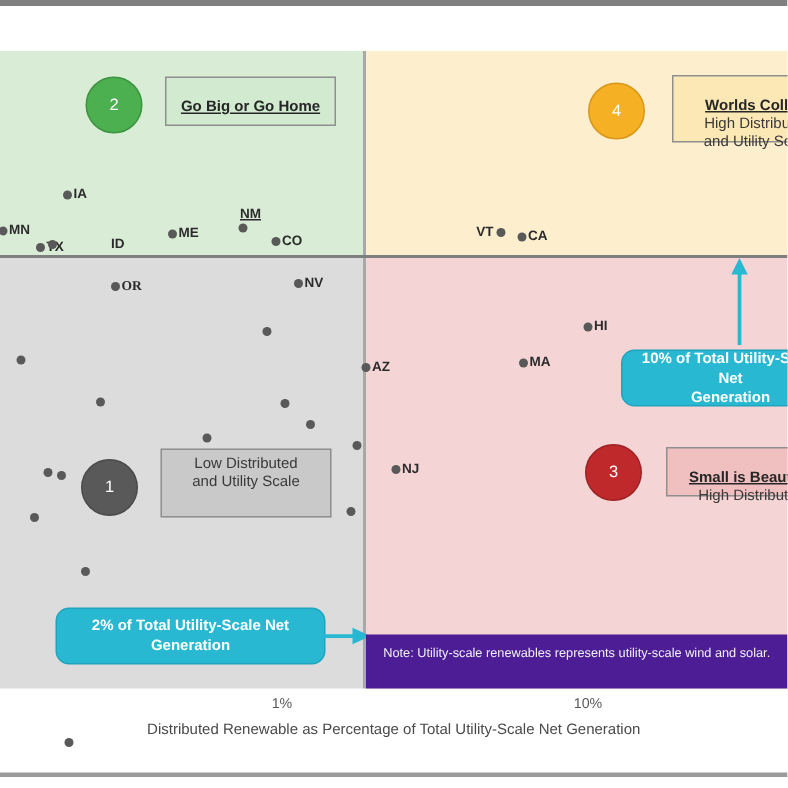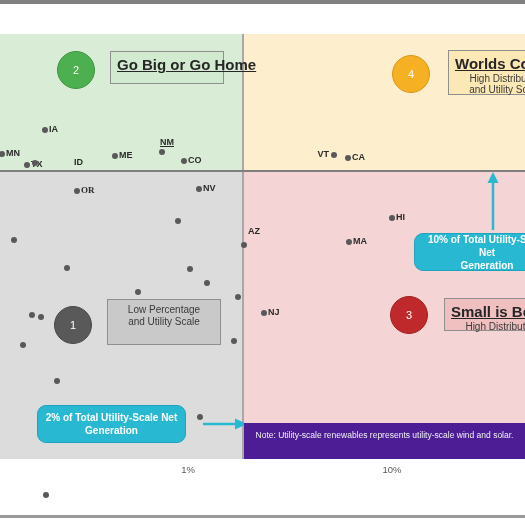--- a/index.html
+++ b/index.html
@@ -94,25 +94,26 @@
   .qbox {
     position: absolute;
     box-sizing: border-box;
     border: 1px solid #8f8f8f;
     text-align: center;
     padding: 4px 6px 5px 6px;
     line-height: 1.18;
   }
   .qbox .t {
     display: block;
-    font-size: 15px;
+    font-size: 10px;
     font-weight: bold;
     text-decoration: underline;
     color: #262626;
     white-space: nowrap;
+    margin-top: 10px;
   }
   .qbox .s {
     display: block;
     font-size: 10px;
     color: #3a3a3a;
     white-space: nowrap;
   }
 
   
   .cyan-box {
@@ -216,21 +217,21 @@
         <div class="pt-lbl right" style="left: 184px; top: 127px;">CO</div>
         <div class="pt" style="left: 77px; top: 157px;"></div>
         <div class="pt-lbl right" style="left: 77px; top: 157px; font-family: Liberation Serif, serif;">OR</div>
         <div class="pt" style="left: 199px; top: 155px;"></div>
         <div class="pt-lbl right" style="left: 199px; top: 155px;">NV</div>
         <div class="pt" style="left: 334px; top: 121px;"></div>
         <div class="pt-lbl left" style="left: 334px; top: 121px;">VT</div>
         <div class="pt" style="left: 348px; top: 124px;"></div>
         <div class="pt-lbl right" style="left: 348px; top: 124px;">CA</div>
         <div class="pt" style="left: 244px; top: 211px;"></div>
-        <div class="pt-lbl right" style="left: 244px; top: 198px;">AZ</div>
+        <div class="pt-lbl right" style="left: 244px; top: 211px;">AZ</div>
         <div class="pt" style="left: 392px; top: 184px;"></div>
         <div class="pt-lbl right" style="left: 392px; top: 184px;">HI</div>
         <div class="pt" style="left: 349px; top: 208px;"></div>
         <div class="pt-lbl right" style="left: 349px; top: 208px;">MA</div>
         <div class="pt" style="left: 264px; top: 279px;"></div>
         <div class="pt-lbl right" style="left: 264px; top: 279px;">NJ</div>
       </div>
 
     <div class="bubble" style="left: 57px; top: 17px; width: 38px; height: 38px; background: rgb(76, 175, 80); border: 1px solid rgb(60, 148, 64);" id="bub2">
         <span>2</span>
@@ -245,21 +246,21 @@
     <div class="qbox" style="left:448px; top:16px; width:114px; height:45px; background:#fce8b5;">
       <span class="t">Worlds Collide</span>
       <span class="s">High Distributed</span>
       <span class="s">and Utility Scale</span>
     </div>
 
     <div class="bubble" style="left: 54px; top: 272px; width: 38px; height: 38px; background: rgb(89, 89, 89); border: 1px solid rgb(74, 74, 74);" id="bub1">
         <span>1</span>
       </div>
     <div class="qbox" style="left:107px; top:265px; width:114px; height:46px; background:#c9c9c9;">
-      <span class="s">Low Percentage</span>
+      <span class="s">Low Distributed</span>
       <span class="s">and Utility Scale</span>
     </div>
 
     <div class="bubble" style="left: 390px; top: 262px; width: 38px; height: 38px; background: rgb(192, 41, 43); border: 1px solid rgb(158, 34, 36);" id="bub3">
         <span>3</span>
       </div>
     <div class="qbox" style="left:444px; top:264px; width:114px; height:33px; background:#f0c0c0;">
       <span class="t">Small is Beautiful</span>
       <span class="s">High Distributed</span>
     </div>
@@ -268,35 +269,36 @@
       <line x1="7" y1="58" x2="7" y2="10" stroke="#29b8d2" stroke-width="2.5"></line>
       <polygon points="7,0 1.5,11 12.5,11" fill="#29b8d2"></polygon>
     </svg>
     <div class="cyan-box" style="left:414px; top:199px; width:146px; height:38px;">
       <div>
         <span>10% of Total Utility-Scale Net</span><br>
         <span>Generation</span>
       </div>
     </div>
 
-    <div class="cyan-box" style="left:37px; top:371px; width:149px; height:38px;">
+    <div class="cyan-box" style="left:37px; top:371px; width:180px; height:38px;">
       <div>
         <span>2% of Total Utility-Scale Net</span><br>
         <span>Generation</span>
       </div>
     </div>
     <svg class="cyan-arrow" style="left:203px; top:383px;" width="44" height="14" viewBox="0 0 44 14">
       <line x1="0" y1="7" x2="34" y2="7" stroke="#29b8d2" stroke-width="2.5"></line>
       <polygon points="44,7 32,1.5 32,12.5" fill="#29b8d2"></polygon>
     </svg>
 
     <div class="note-strip">
       <span>Note: Utility-scale renewables represents utility-scale wind and solar.</span>
     </div>
 
   </div>
 
   <div class="tick-lbl" style="left:188px; top:464px;">1%</div>
   <div class="tick-lbl" style="left:392px; top:464px;">10%</div>
 
+  <div class="axis-title">Distributed Renewable as Percentage of Total Utility-Scale Net Generation</div>
 
   <div class="bottom-rule"></div>
 </div>
 
 </body></html>

